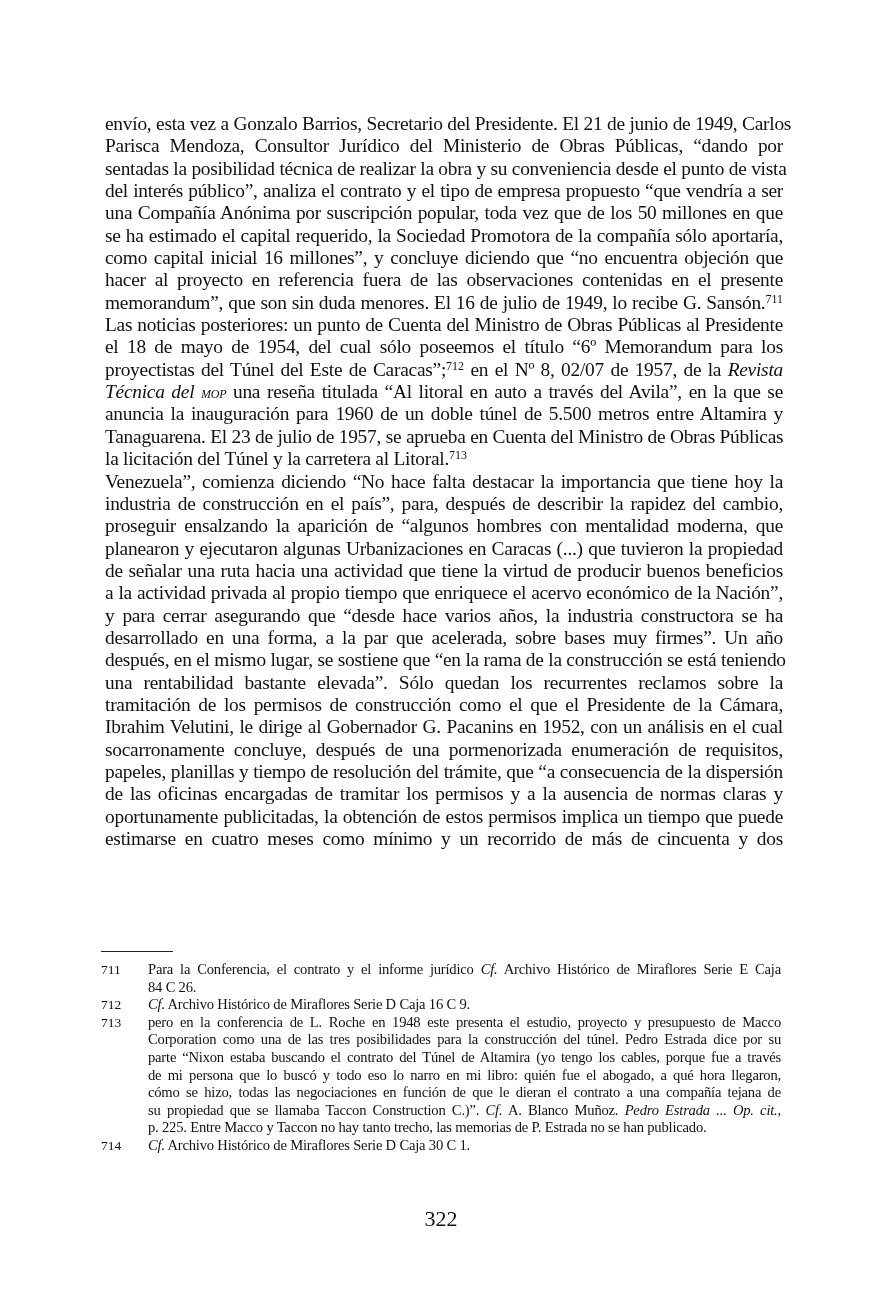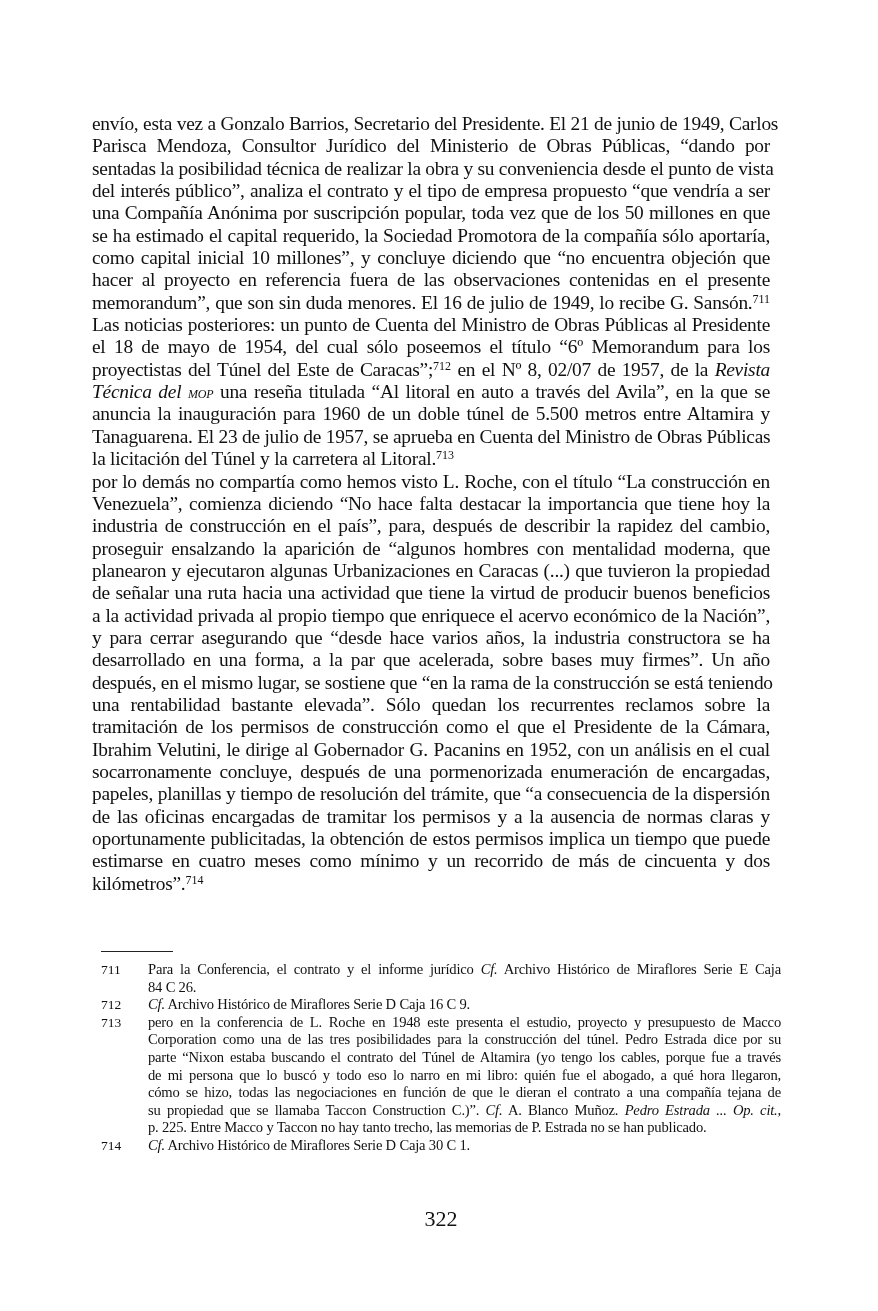--- a/index.html
+++ b/index.html
@@ -15,21 +15,21 @@
     font-family: "Liberation Serif", "DejaVu Serif", serif;
     color: #111111;
   }
   .page {
     position: absolute;
     left: 0; top: 0;
     width: 878px; height: 1311px;
   }
   .body-text {
     position: absolute;
-    left: 92px;
+    left: 105px;
     top: 113px;
     width: 678px;
     font-size: 19.4px;
     line-height: 22.35px;
   }
   .line {
     display: block;
     height: 22.35px;
     white-space: nowrap;
     text-align: justify;
@@ -109,49 +109,47 @@
 
 <div class="page">
 
   <div class="body-text">
     <span class="line">envío, esta vez a Gonzalo Barrios, Secretario del Presidente. El 21 de junio de 1949, Carlos</span>
     <span class="line">Parisca Mendoza, Consultor Jurídico del Ministerio de Obras Públicas, “dando por</span>
     <span class="line">sentadas la posibilidad técnica de realizar la obra y su conveniencia desde el punto de vista</span>
     <span class="line">del interés público”, analiza el contrato y el tipo de empresa propuesto “que vendría a ser</span>
     <span class="line">una Compañía Anónima por suscripción popular, toda vez que de los 50 millones en que</span>
     <span class="line">se ha estimado el capital requerido, la Sociedad Promotora de la compañía sólo aportaría,</span>
-    <span class="line">como capital inicial 10 millones”, y concluye diciendo que “no encuentra objeción que</span>
+    <span class="line">como capital inicial 16 millones”, y concluye diciendo que “no encuentra objeción que</span>
     <span class="line">hacer al proyecto en referencia fuera de las observaciones contenidas en el presente</span>
     <span class="line"><span>memorandum”, que son sin duda menores. El 16 de julio de 1949, lo recibe G. Sansón.</span><span class="sup">711</span></span>
     <span class="line">Las noticias posteriores: un punto de Cuenta del Ministro de Obras Públicas al Presidente</span>
     <span class="line">el 18 de mayo de 1954, del cual sólo poseemos el título “6º Memorandum para los</span>
     <span class="line"><span>proyectistas del Túnel del Este de Caracas”;</span><span class="sup">712</span><span> en el Nº 8, 02/07 de 1957, de la </span><i>Revista</i></span>
     <span class="line"><i>Técnica del</i> <i class="smallcaps">MOP</i><span> una reseña titulada “Al litoral en auto a través del Avila”, en la que se</span></span>
     <span class="line">anuncia la inauguración para 1960 de un doble túnel de  5.500 metros entre Altamira y</span>
     <span class="line">Tanaguarena. El 23 de julio de 1957, se aprueba en Cuenta del Ministro de Obras Públicas</span>
     <span class="line last"><span>la licitación del Túnel y la carretera al Litoral.</span><span class="sup">713</span></span>
-    <span class="line">por lo demás no compartía como hemos visto L. Roche, con el título “La construcción en</span>
     <span class="line">Venezuela”, comienza diciendo “No hace falta destacar la importancia que tiene hoy la</span>
     <span class="line">industria de construcción en el país”, para, después de describir la rapidez del cambio,</span>
     <span class="line">proseguir ensalzando  la aparición de “algunos hombres con mentalidad moderna, que</span>
     <span class="line">planearon y ejecutaron algunas Urbanizaciones en Caracas (...) que tuvieron la propiedad</span>
     <span class="line">de señalar una ruta  hacia una actividad que tiene la virtud de producir buenos beneficios</span>
     <span class="line">a la actividad privada al propio tiempo que enriquece el acervo económico de la Nación”,</span>
     <span class="line">y para cerrar asegurando que  “desde hace  varios años, la industria  constructora se ha</span>
     <span class="line">desarrollado en una forma, a la par que acelerada, sobre bases muy firmes”. Un año</span>
     <span class="line">después, en el mismo lugar, se sostiene que “en la rama de la construcción se está teniendo</span>
     <span class="line">una rentabilidad bastante elevada”. Sólo quedan los recurrentes reclamos sobre la</span>
     <span class="line">tramitación de los permisos de construcción como el que el Presidente de la Cámara,</span>
     <span class="line">Ibrahim Velutini, le dirige al Gobernador G. Pacanins en 1952, con un análisis en el cual</span>
-    <span class="line">socarronamente concluye, después de una pormenorizada enumeración de encargadas,</span>
+    <span class="line">socarronamente concluye, después de una pormenorizada enumeración de requisitos,</span>
     <span class="line">papeles, planillas y tiempo de resolución del trámite, que “a consecuencia de la dispersión</span>
     <span class="line">de las oficinas encargadas de tramitar los permisos y a la ausencia de normas claras y</span>
     <span class="line">oportunamente publicitadas, la obtención de estos permisos implica un tiempo que puede</span>
     <span class="line">estimarse en cuatro meses como mínimo y un recorrido de más de cincuenta y dos</span>
-    <span class="line last"><span>kilómetros”.</span><span class="sup">714</span></span>
   </div>
 
   <div class="separator"></div>
 
   <div class="footnotes">
     <div class="fn">
       <span class="fn-num">711</span>
       <span class="fn-line"><span>Para la Conferencia, el contrato y el informe jurídico </span><i>Cf.</i><span> Archivo Histórico de Miraflores Serie E Caja</span></span>
       <span class="fn-line last">84 C 26.</span>
     </div>

